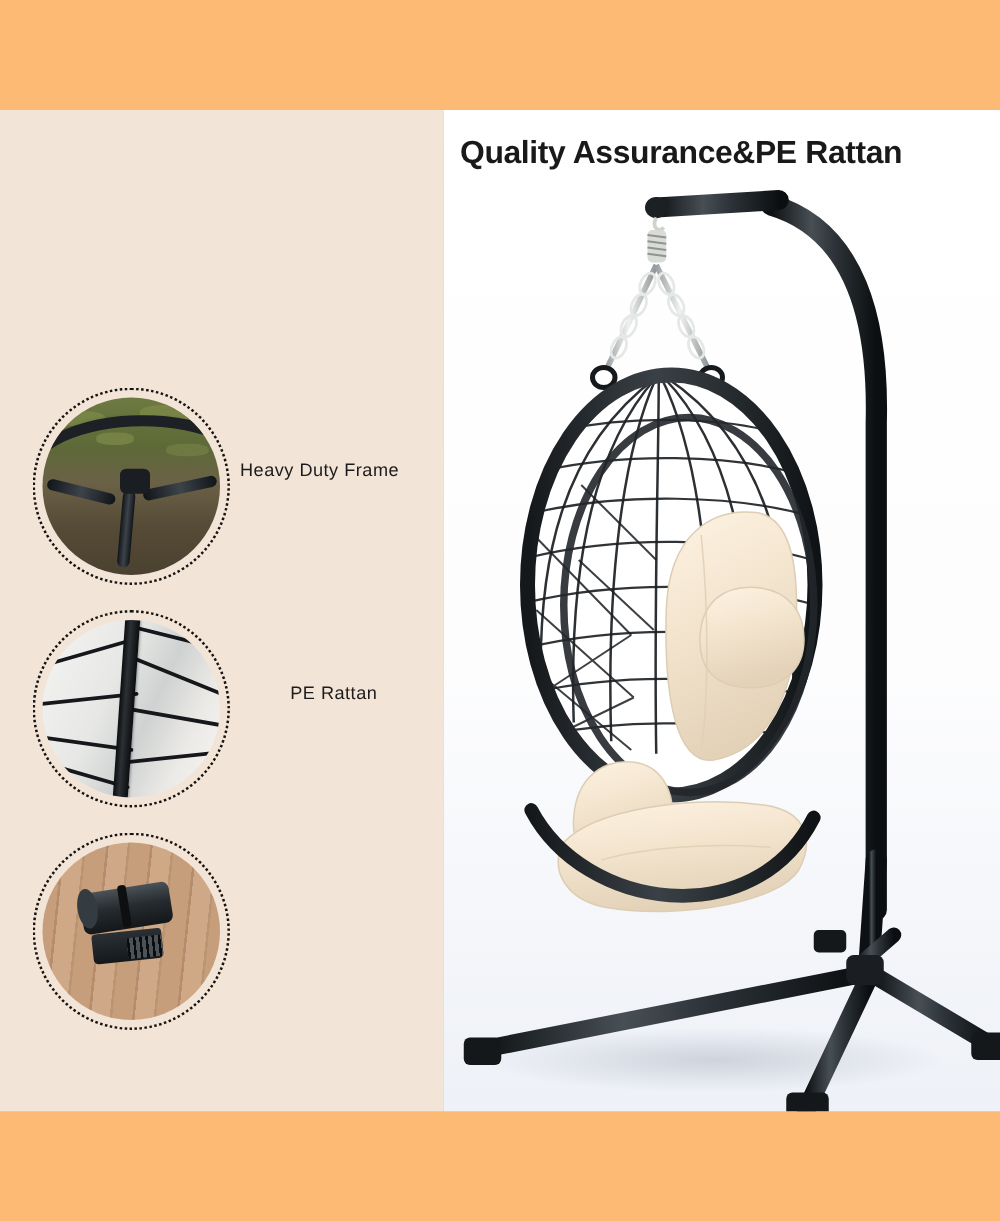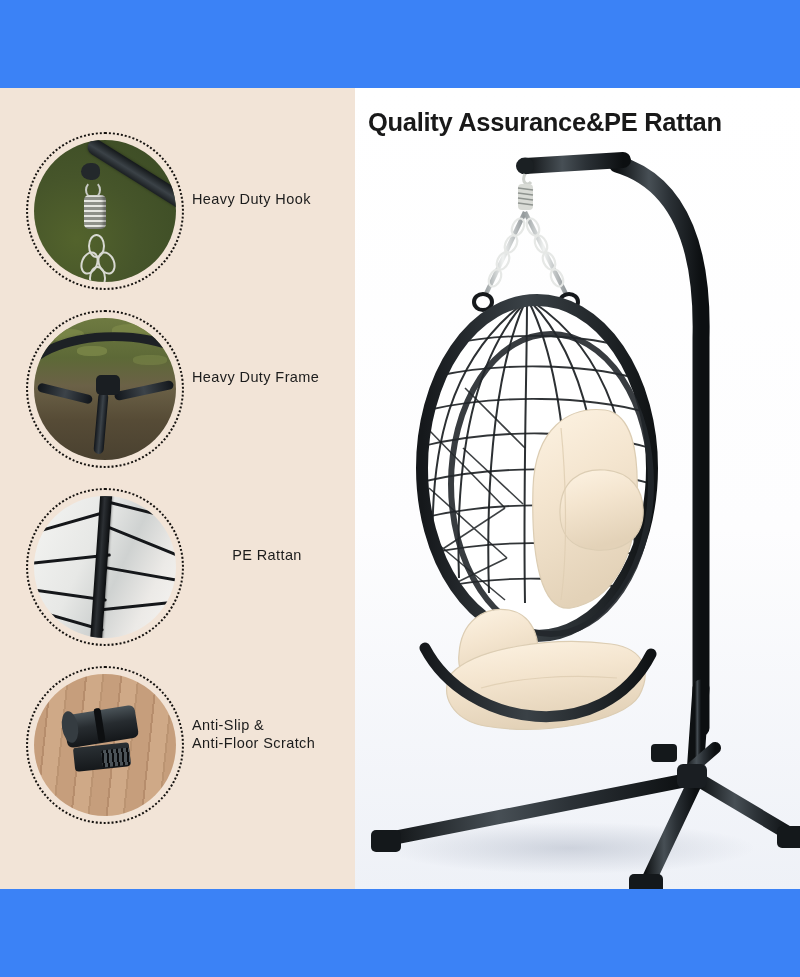--- a/index.html
+++ b/index.html
@@ -4,21 +4,21 @@
 <style>
   html, body {
     margin: 0;
     padding: 0;
     background: #ffffff;
   }
   #page {
     position: relative;
     width: 800px;
     height: 977px;
-    background: #3b82f6;
+    background: #fdba74;
     overflow: hidden;
     font-family: "Liberation Sans", sans-serif;
   }
 
   
   #photo-pane {
     position: absolute;
     left: 355px;
     top: 88px;
     width: 445px;
@@ -363,35 +363,20 @@
         <rect x="274" y="786" width="34" height="24" rx="5"></rect>
         <rect x="296" y="656" width="26" height="18" rx="4"></rect>
       </g>
     </svg>
   </div>
 
   <div id="title">Quality Assurance&amp;PE Rattan</div>
 
   <div id="feature-panel">
 
-    <div class="feature-row" style="top:40px;">
-      <div class="bubble">
-        <div class="bubble-inner scene-hook">
-          <div class="hook-pole"></div>
-          <div class="hook-cap"></div>
-          <div class="hook-eye"></div>
-          <div class="hook-spring"></div>
-          <div class="hook-link" style="left:38%; top:66%;"></div>
-          <div class="hook-link" style="left:33%; top:78%; transform:rotate(22deg);"></div>
-          <div class="hook-link" style="left:45%; top:78%; transform:rotate(-22deg);"></div>
-          <div class="hook-link" style="left:39%; top:89%;"></div>
-        </div>
-      </div>
-      <div class="feature-label">Heavy Duty Hook</div>
-    </div>
 
     <div class="feature-row" style="top:396px;">
       <div class="bubble">
         <div class="bubble-inner scene-rattan">
           <div class="rattan-strand" style="left:-8%;top:18%;width:60%;height:3px;transform:rotate(-16deg);"></div>
           <div class="rattan-strand" style="left:-8%;top:44%;width:62%;height:3px;transform:rotate(-6deg);"></div>
           <div class="rattan-strand" style="left:-6%;top:68%;width:58%;height:3px;transform:rotate(8deg);"></div>
           <div class="rattan-strand" style="left:-4%;top:86%;width:54%;height:3px;transform:rotate(16deg);"></div>
           <div class="rattan-strand" style="left:48%;top:10%;width:62%;height:3px;transform:rotate(14deg);"></div>
           <div class="rattan-strand" style="left:50%;top:32%;width:58%;height:3px;transform:rotate(22deg);"></div>
@@ -423,20 +408,16 @@
     <div class="feature-row" style="top:574px;">
       <div class="bubble">
         <div class="bubble-inner scene-foot">
           <div class="foot-tube"></div>
           <div class="foot-tube-end"></div>
           <div class="foot-band"></div>
           <div class="foot-pad"></div>
           <div class="foot-ribs"></div>
         </div>
       </div>
-      <div class="feature-label" style="top:54px;">
-        <div>Anti-Slip &amp;</div>
-        <div>Anti-Floor Scratch</div>
-      </div>
     </div>
 
   </div>
 </div>
 
 </body></html>

